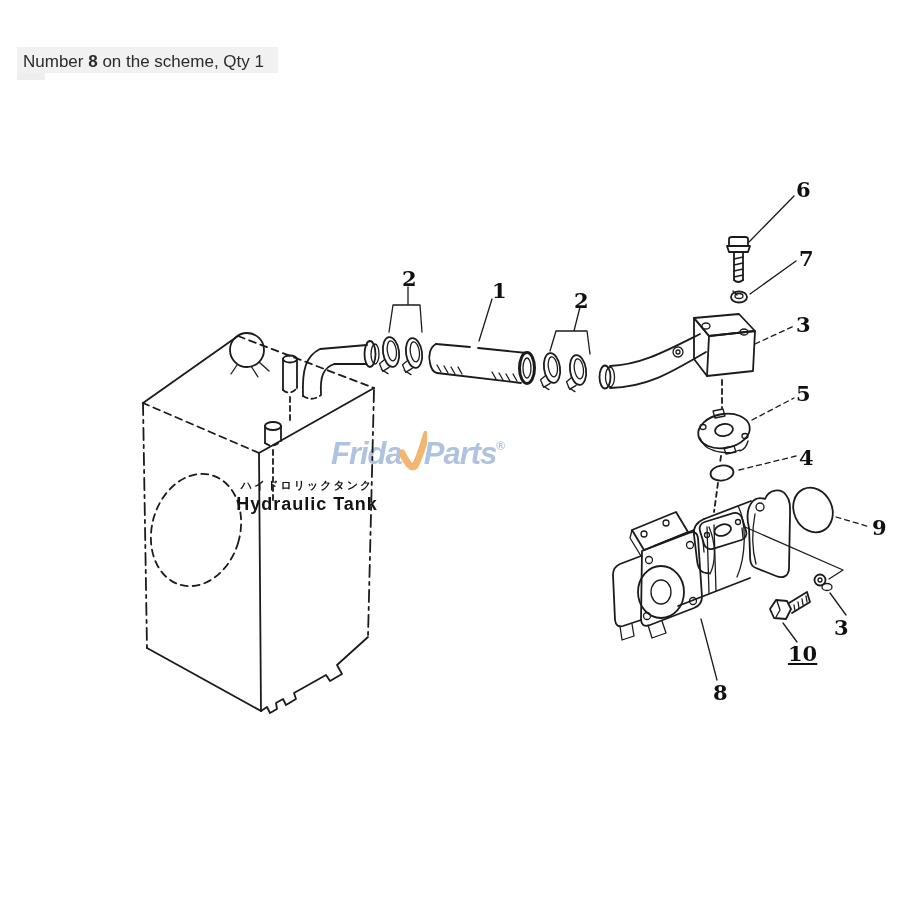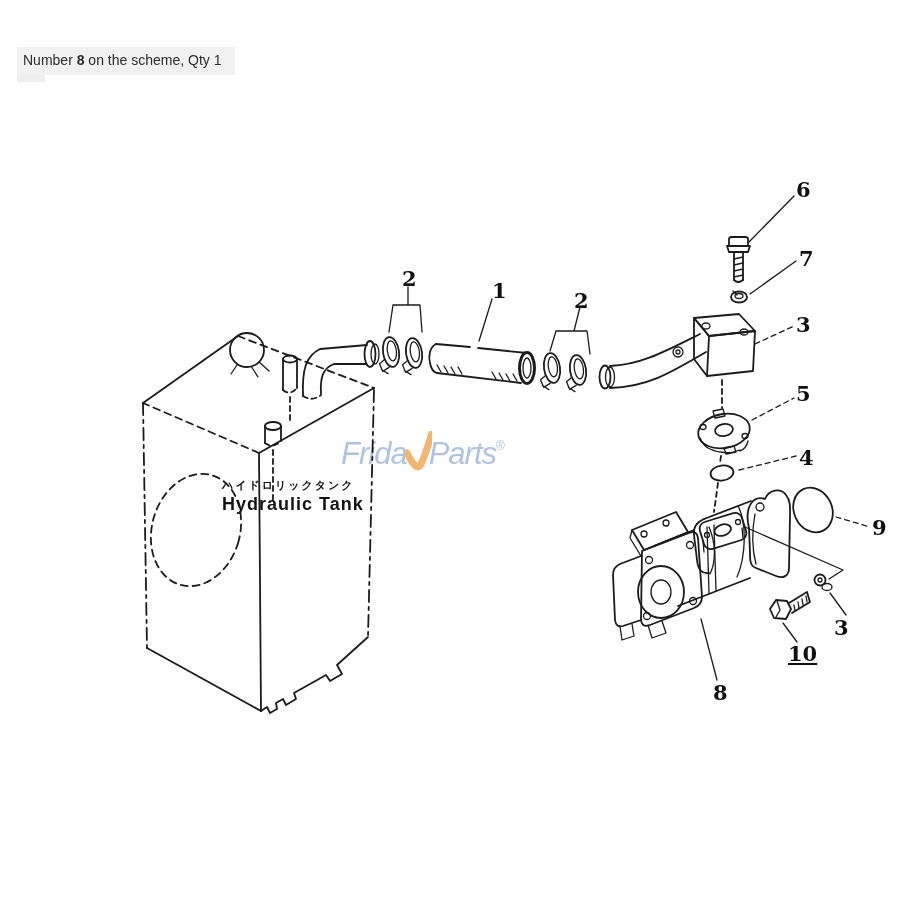--- a/index.html
+++ b/index.html
@@ -2,39 +2,39 @@
 <html><head>
 <meta charset="utf-8">
 <style>
   html,body{margin:0;padding:0;}
   body{
     width:900px;height:900px;position:relative;background:#ffffff;
     font-family:"Liberation Sans", sans-serif;overflow:hidden;
   }
   .result-header{
     position:absolute;left:17px;top:47px;
-    background:#f1f1f1;padding:5px 14px 7px 6px;
-    font-size:14px;color:#2b2b2b;white-space:pre;
+    background:#f1f1f1;padding:5px 14px 1px 6px;
+    font-size:17px;color:#2b2b2b;white-space:pre;
   }
   .result-header .pn{font-weight:bold;}
   .result-header::after{
     content:"";position:absolute;left:0;top:100%;width:28px;height:7px;background:#eeeeee;
   }
   .watermark{
-    position:absolute;left:341px;top:431px;
-    font-style:italic;font-weight:normal;font-size:31px;
+    position:absolute;left:331px;top:431px;
+    font-style:italic;font-weight:bold;font-size:31px;
     color:#9eb6da;opacity:.82;white-space:nowrap;letter-spacing:-1px;
     z-index:1;
     text-align:center;
   }
   .watermark .swoosh{display:inline-block;width:27px;height:46px;vertical-align:-13px;margin:0 -3px 0 -2px;}
   .watermark sup{font-size:12px;font-style:normal;vertical-align:14px;letter-spacing:0;}
   .diagram-layer{position:absolute;left:0;top:0;z-index:2;}
   .tank-label{
-    position:absolute;left:222px;top:479px;width:170px;text-align:left;
+    position:absolute;left:222px;top:479px;width:170px;text-align:center;
     color:#131313;z-index:3;line-height:1.25;
   }
   .tank-label .jp{font-size:11px;font-weight:bold;letter-spacing:2px;display:block;}
   .tank-label .en{font-size:18px;font-weight:bold;letter-spacing:1px;display:block;}
   .callout-layer{position:absolute;left:0;top:0;width:900px;height:900px;z-index:4;pointer-events:none;}
   .callout{
     position:absolute;font-family:"DejaVu Serif", serif;
     font-weight:bold;font-size:21px;color:#101010;line-height:1;
   }
   svg .ln{fill:none;stroke:#1b1b1b;stroke-width:1.8;stroke-linecap:round;stroke-linejoin:round;}

